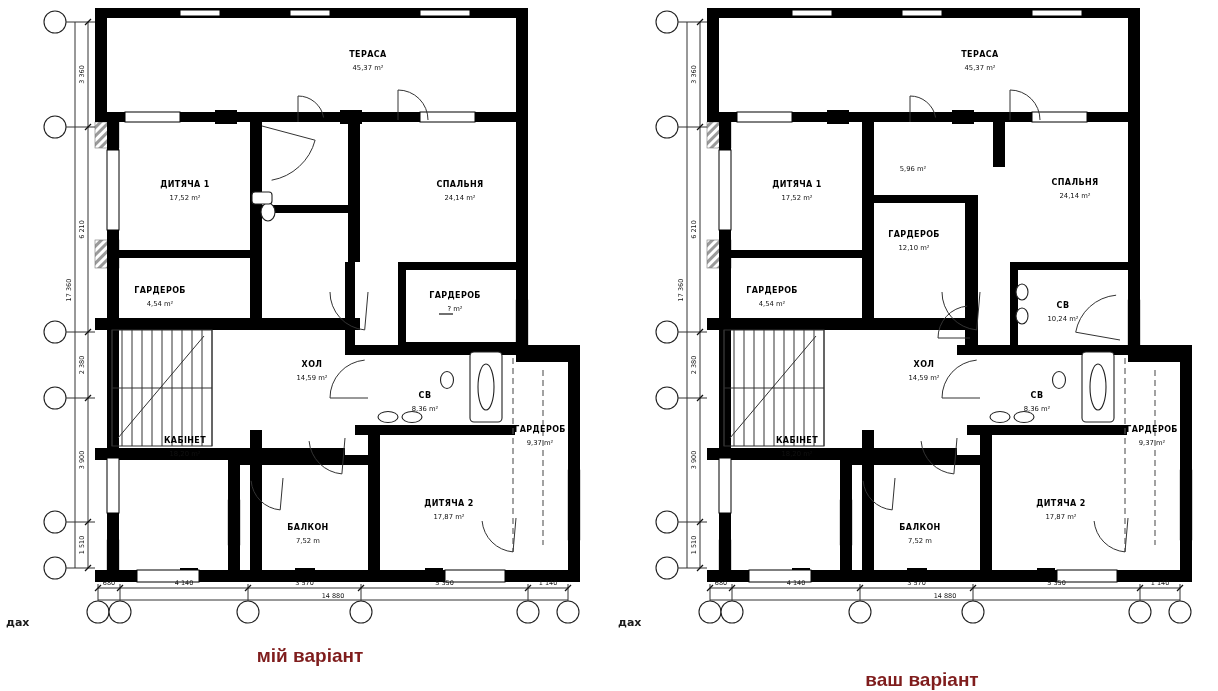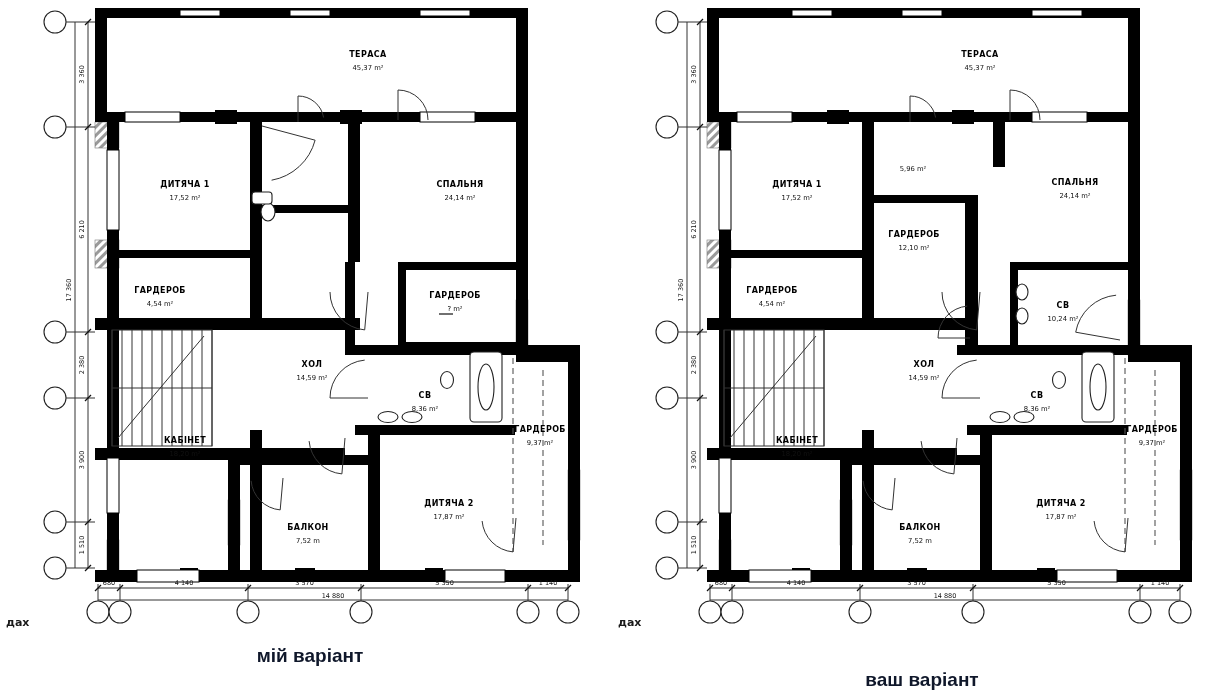--- a/index.html
+++ b/index.html
@@ -13,21 +13,21 @@
   .dash{stroke:#555;stroke-width:1.1;stroke-dasharray:6 4;fill:none;}
   .door{stroke:#333;stroke-width:1;fill:none;}
   .fix{fill:#fff;stroke:#222;stroke-width:1.1;}
   .stair{stroke:#333;stroke-width:1;fill:none;}
   .axis{stroke:#333;stroke-width:1;fill:none;}
   .axc{fill:#fff;stroke:#222;stroke-width:1.1;}
   .tick{stroke:#111;stroke-width:1.2;}
   .rname{font-family:"DejaVu Sans",sans-serif;font-size:8px;font-weight:bold;fill:#000;letter-spacing:.4px;text-anchor:middle;}
   .rarea{font-family:"DejaVu Sans",sans-serif;font-size:6.8px;fill:#111;text-anchor:middle;}
   .dimt{font-family:"DejaVu Sans",sans-serif;font-size:6.5px;fill:#111;text-anchor:middle;}
-  .caption{position:absolute;transform:translateX(-50%);font-weight:bold;font-size:19px;color:#0f172a;
+  .caption{position:absolute;transform:translateX(-50%);font-weight:bold;font-size:19px;color:#7f1d1d;
            font-family:"Liberation Sans","DejaVu Sans",sans-serif;white-space:nowrap;}
   .watermark{position:absolute;font-weight:bold;font-size:11px;color:#1a1a1a;
              font-family:"DejaVu Sans",sans-serif;}
 </style>
 </head>
 <body>
 
 <div class="canvas">
   <svg id="plan-svg" width="1218" height="691" viewBox="0 0 1218 691">
     <defs>

